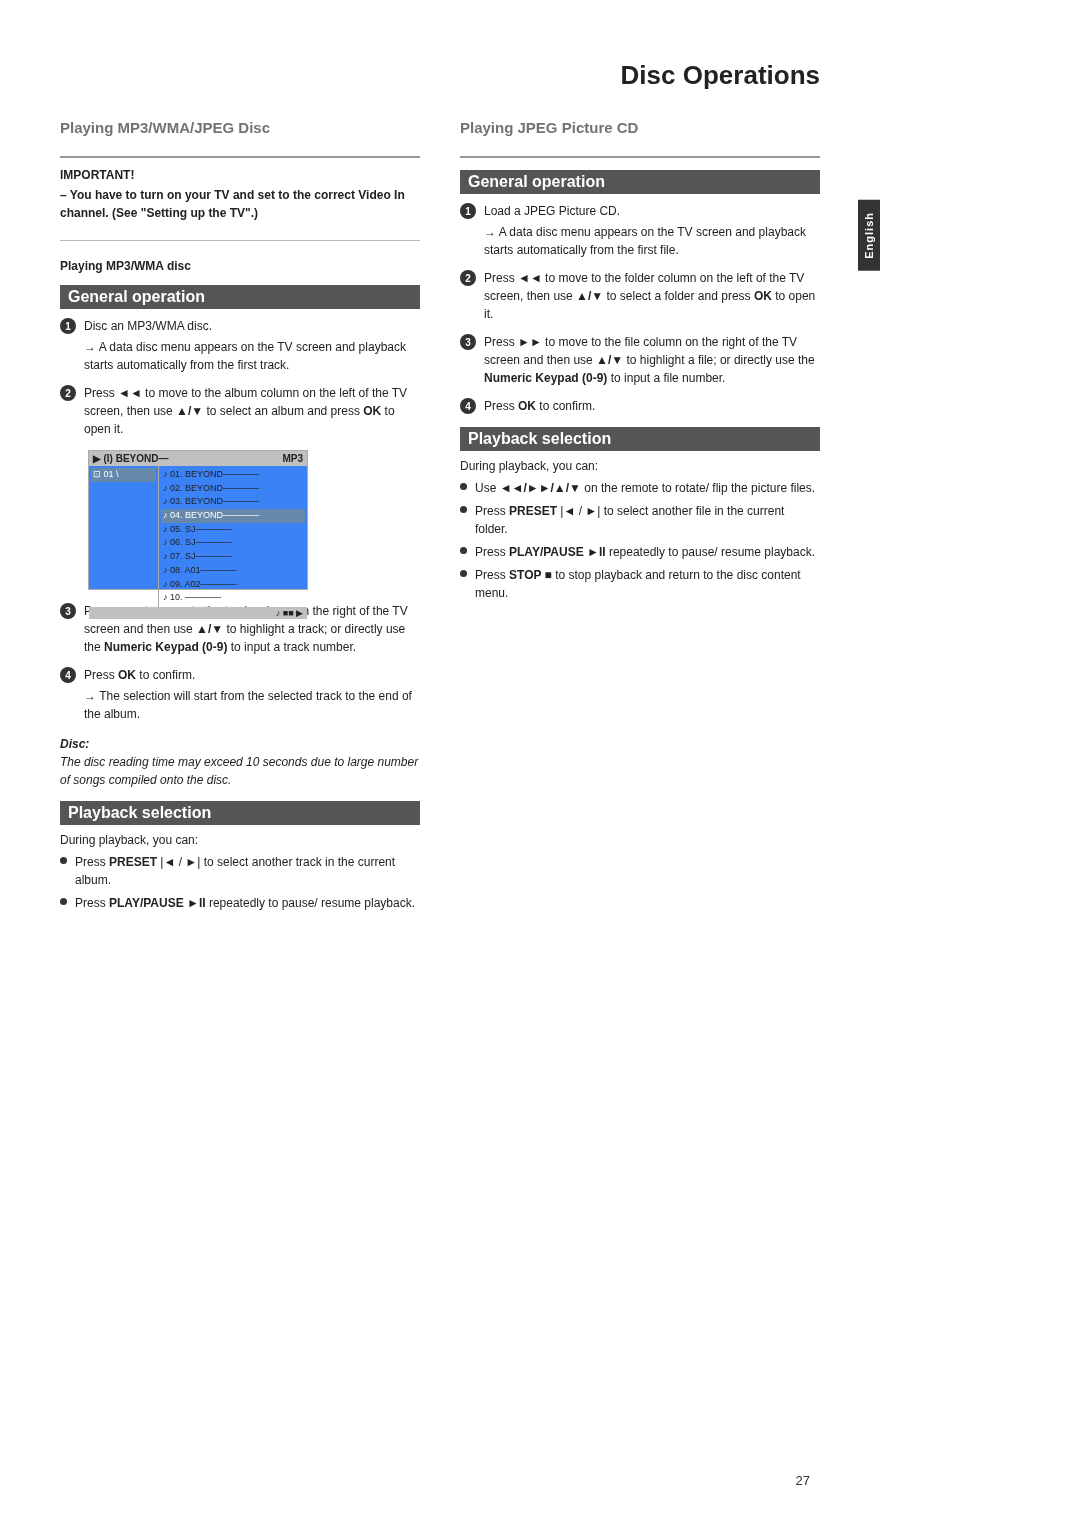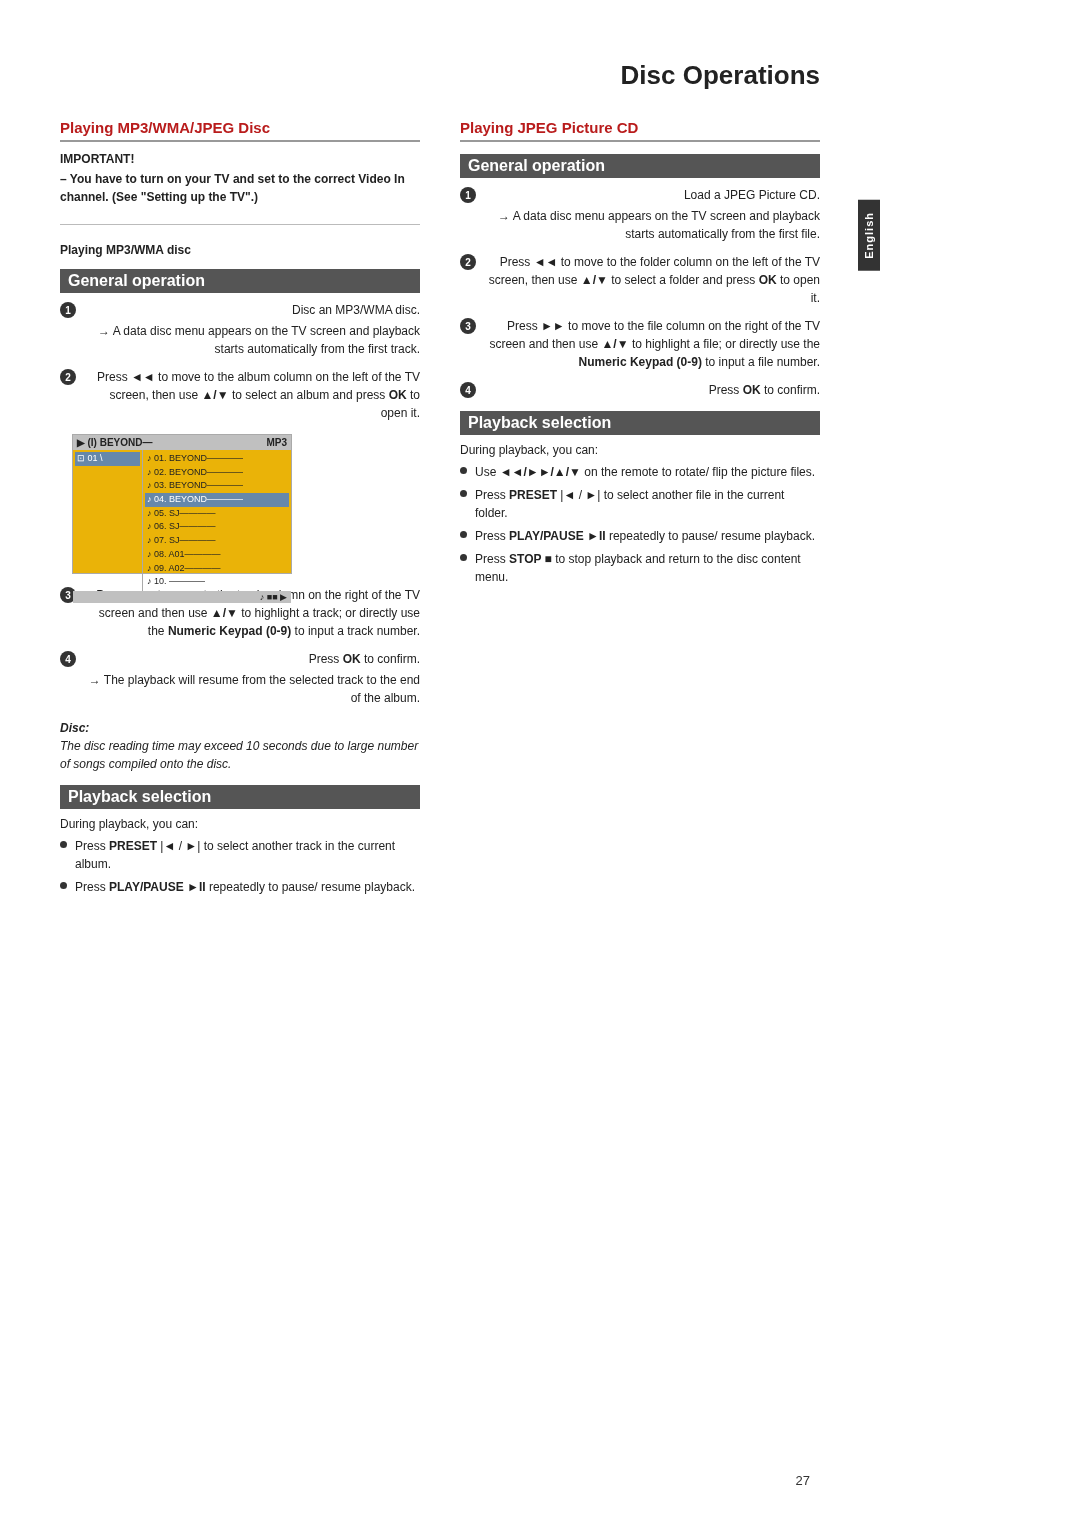--- a/index.html
+++ b/index.html
@@ -57,23 +57,23 @@
     }
     .col-right {
       flex: 1;
       min-width: 0;
     }
 
     
     .section-title {
       font-size: 15px;
       font-weight: bold;
-      color: #b91c1c;
+      color: #737373;
       border-bottom: 2px solid #999;
-      padding-bottom: 4px;
+      padding-bottom: 20px;
       margin-bottom: 10px;
     }
 
     
     .important-box {
       margin-bottom: 14px;
     }
     .important-label {
       font-weight: bold;
       font-size: 12px;
@@ -121,41 +121,40 @@
       background: #333;
       color: #fff;
       font-size: 10px;
       font-weight: bold;
       margin-right: 8px;
       flex-shrink: 0;
       margin-top: 1px;
     }
     .step-content {
       flex: 1;
-      text-align: right;
     }
     .arrow-note {
       display: block;
       margin-top: 3px;
       margin-left: 0;
       font-size: 12px;
       line-height: 1.5;
     }
     .arrow-note::before {
       content: "→ ";
     }
 
     
     .screen-image {
       border: 1px solid #aaa;
-      margin: 12px 0 12px 12px;
+      margin: 12px 0 12px 28px;
       width: 220px;
       height: 140px;
       position: relative;
-      background: #eab308;
+      background: #3b82f6;
       font-size: 10px;
       text-align: right;
     }
     .screen-inner {
       width: 100%;
       height: 100%;
       display: flex;
       flex-direction: column;
     }
     .screen-header {
@@ -358,21 +357,21 @@
         <span class="step-num">3</span>
         <div class="step-content">
           <p>Press <b>►►</b> to move to the track column on the right of the TV screen and then use <b>▲/▼</b> to highlight a track; or directly use the <b>Numeric Keypad (0-9)</b> to input a track number.</p>
         </div>
       </div>
 
       <div class="step">
         <span class="step-num">4</span>
         <div class="step-content">
           <p>Press <b>OK</b> to confirm.</p>
-          <span class="arrow-note">The playback will resume from the selected track to the end of the album.</span>
+          <span class="arrow-note">The selection will start from the selected track to the end of the album.</span>
         </div>
       </div>
 
       <div class="note-block">
         <span class="note-label">Disc:</span><br>
         <span class="note-text">The disc reading time may exceed 10 seconds due to large number of songs compiled onto the disc.</span>
       </div>
 
       <div class="subsection-bar">Playback selection</div>
 

